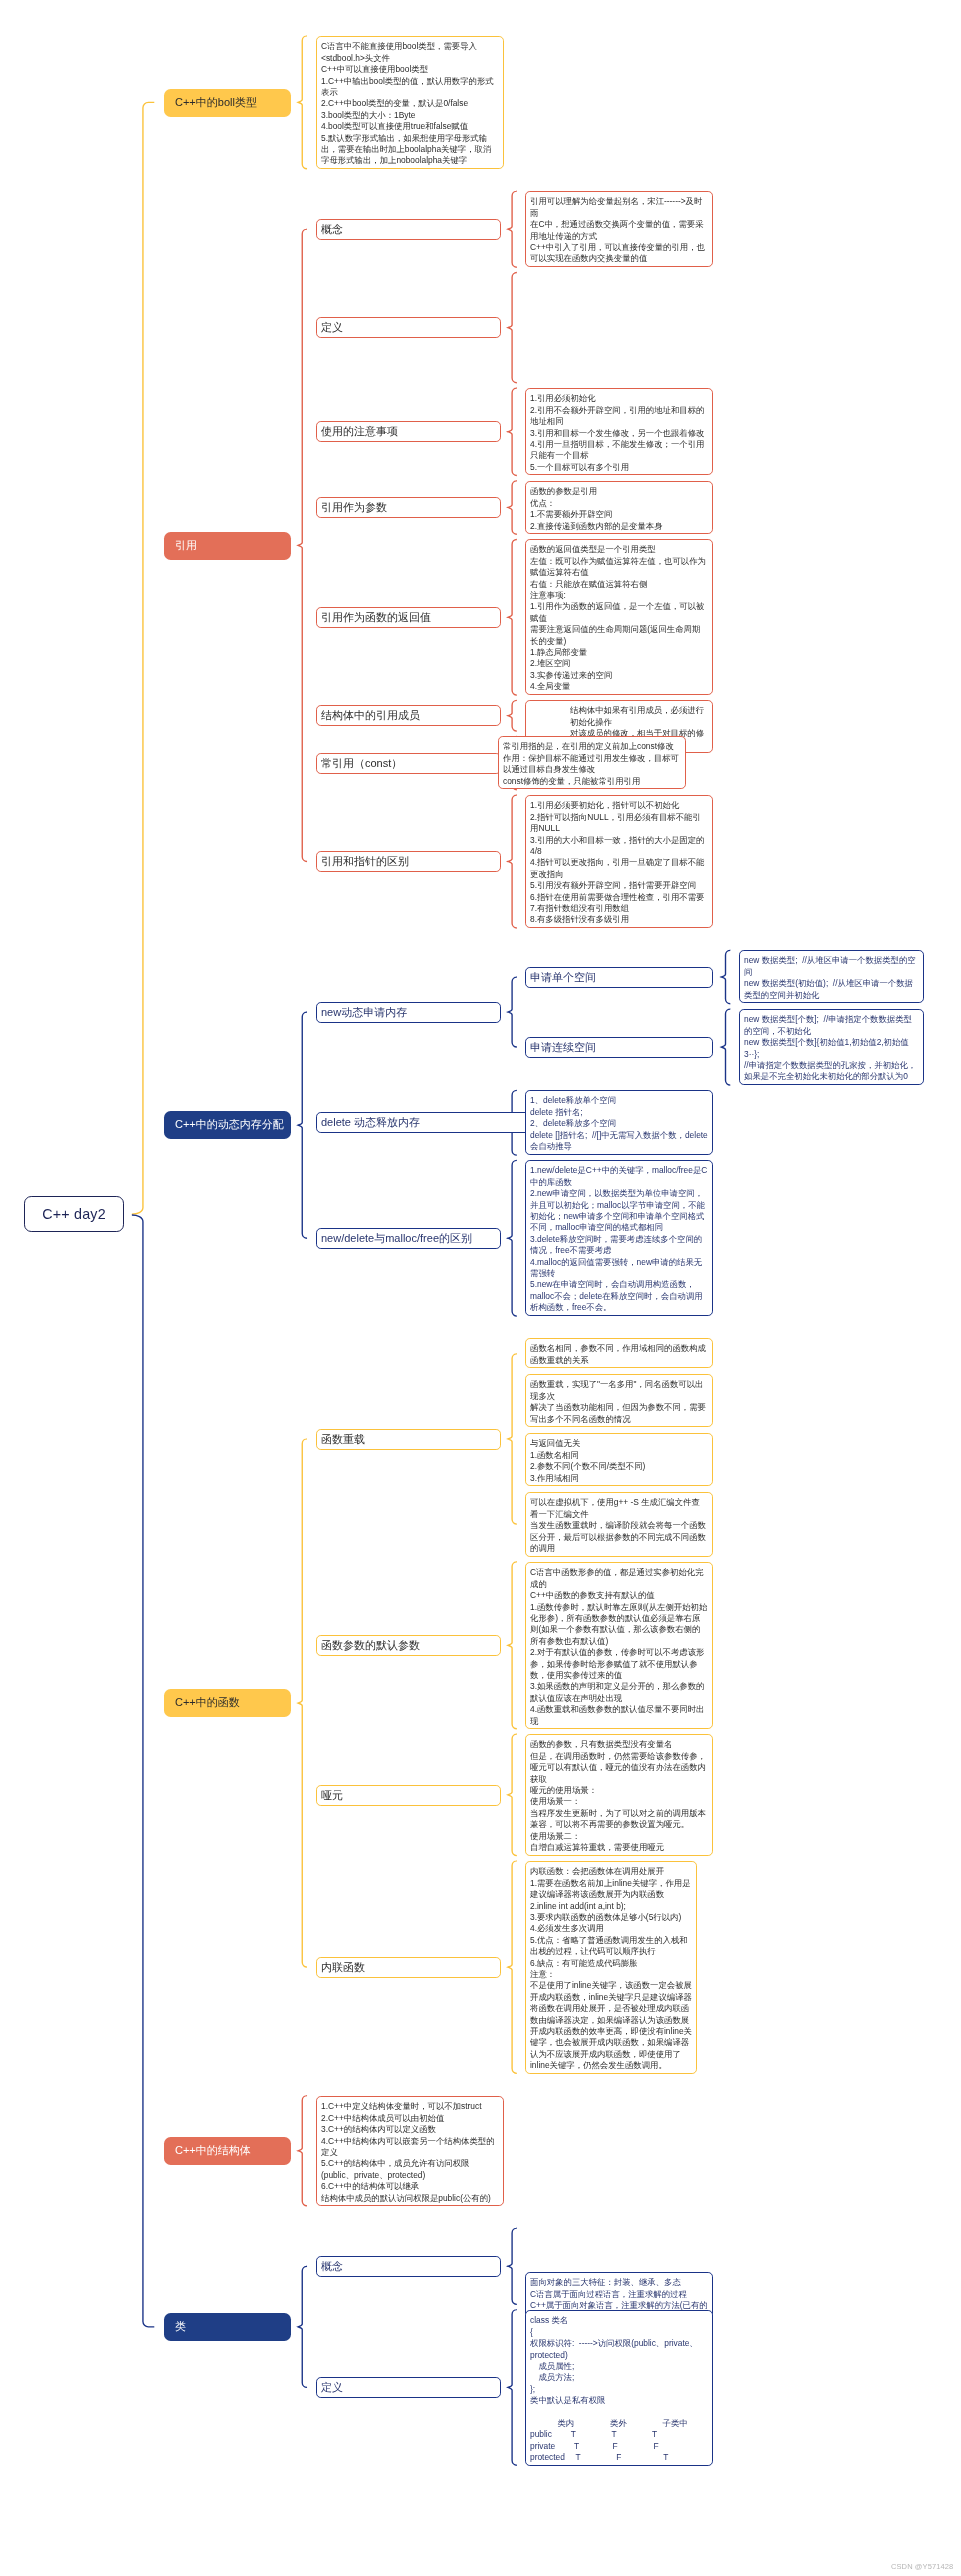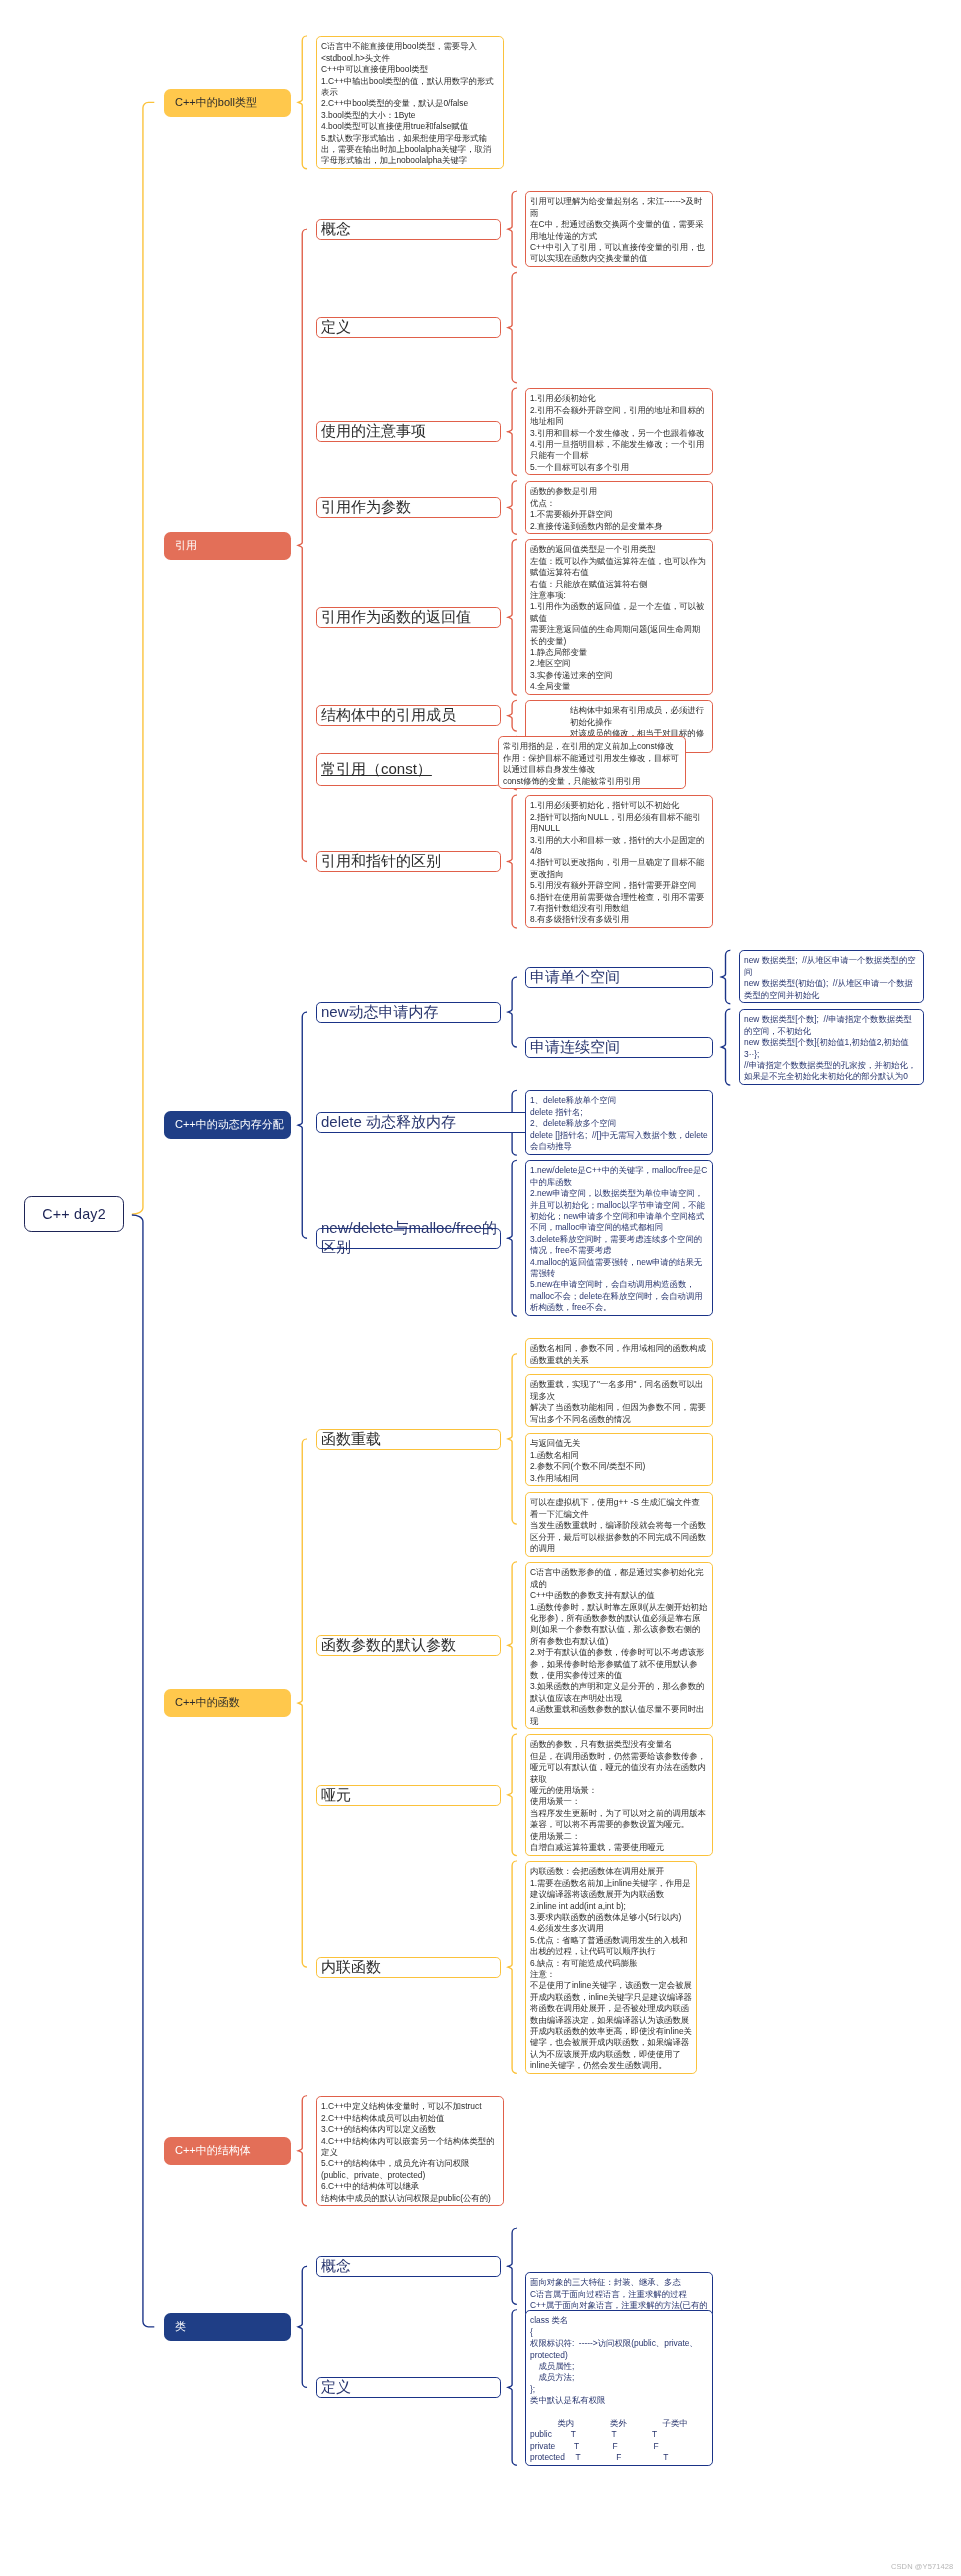--- a/index.html
+++ b/index.html
@@ -7,22 +7,22 @@
   body{font-family:"Liberation Sans", sans-serif;}
   #canvas{position:relative;width:962px;height:2576px;background:#fff;overflow:hidden;}
   #links{position:absolute;left:0;top:0;}
   .node{position:absolute;box-sizing:border-box;border-radius:4.8px;}
   .lvl0{border:1.8px solid #1D2456;background:#fff;color:#1D2456;font-size:14.3px;font-weight:400;
         display:flex;align-items:center;justify-content:center;border-radius:7.2px;letter-spacing:0.2px;}
   .lvl1{display:flex;align-items:center;padding-left:11px;font-size:11px;border-radius:6.6px;}
   .fill-yellow{background:#FFC84C;color:#2B2B2B;}
   .fill-coral{background:#E36F58;color:#FFFFFF;}
   .fill-navy{background:#1F3E86;color:#FFFFFF;}
-  .branch{display:flex;align-items:center;padding-left:4px;font-size:15px;background:#fff;
-          border:1.2px solid #E0604A;border-radius:4.8px;}
+  .branch{display:flex;align-items:center;padding-left:4px;font-size:11px;background:#fff;
+          border:1.2px solid #E0604A;border-radius:4.8px;text-align:center;}
   .leaf{padding:4.3px 4px 1.3px 4px;font-size:8.4px;line-height:11.4px;background:#fff;
         border:1.2px solid #E0604A;border-radius:4.8px;white-space:pre-wrap;
         overflow-wrap:anywhere;word-break:break-word;}
   .c-yellow{border-color:#FBC23B;color:#2B2B2B;}
   .c-coral{border-color:#E0604A;color:#2B2B2B;}
   .c-navy{border-color:#1A3387;color:#28356E;}
   .watermark{position:absolute;color:#B6B6B6;font-size:7.5px;letter-spacing:0.1px;white-space:nowrap;
              font-family:"Liberation Sans", sans-serif;}
 
 </style>
@@ -111,21 +111,21 @@
 需要注意返回值的生命周期问题(返回生命周期长的变量)
 1.静态局部变量
 2.堆区空间
 3.实参传递过来的空间
 4.全局变量</span></div>
     <div class="node branch c-coral" style="width: 185px; height: 20.6px; left: 316px; top: 705px;">
       <span>结构体中的引用成员</span>
     </div>
     <div class="node leaf c-coral" style="width: 188px; left: 525px; top: 700px; padding-left: 44px;"><span>结构体中如果有引用成员，必须进行初始化操作
 对该成员的修改，相当于对目标的修改</span></div>
-    <div class="node branch c-coral" style="width: 185px; height: 33px; left: 316px; top: 753px; text-decoration: underline;">
+    <div class="node branch c-coral" style="width: 185px; height: 21px; left: 316px; top: 753px;">
       <span>常引用（const）</span>
     </div>
     <div class="node leaf c-coral" style="width: 188px; left: 498px; top: 736px;"><span>常引用指的是，在引用的定义前加上const修改
 作用：保护目标不能通过引用发生修改，目标可以通过目标自身发生修改
 const修饰的变量，只能被常引用引用</span></div>
     <div class="node branch c-coral" style="width: 185px; height: 20.6px; left: 316px; top: 851px;">
       <span>引用和指针的区别</span>
     </div>
     <div class="node leaf c-coral" style="width: 188px; left: 525px; top: 795px;"><span>1.引用必须要初始化，指针可以不初始化
 2.指针可以指向NULL，引用必须有目标不能引用NULL

